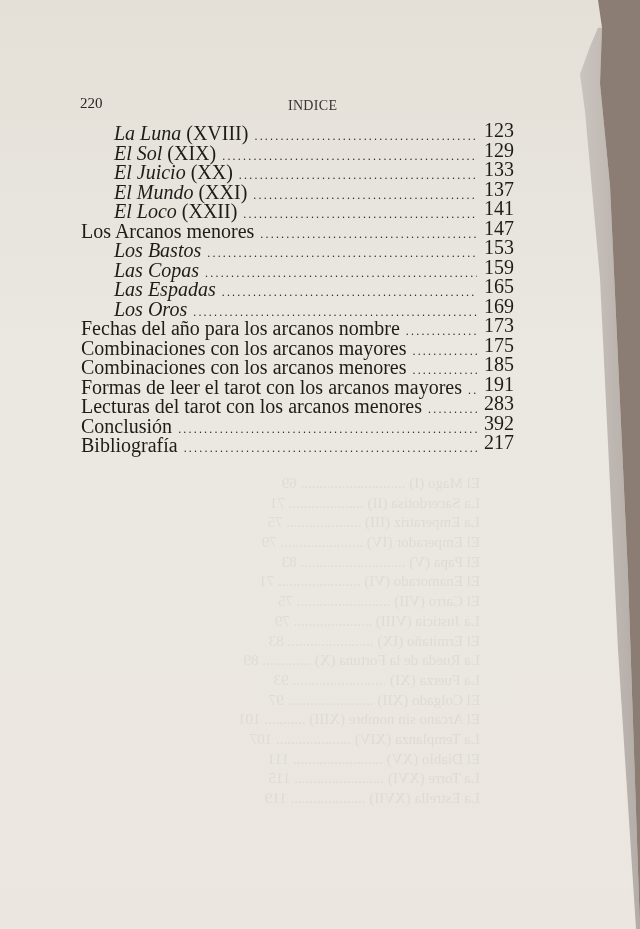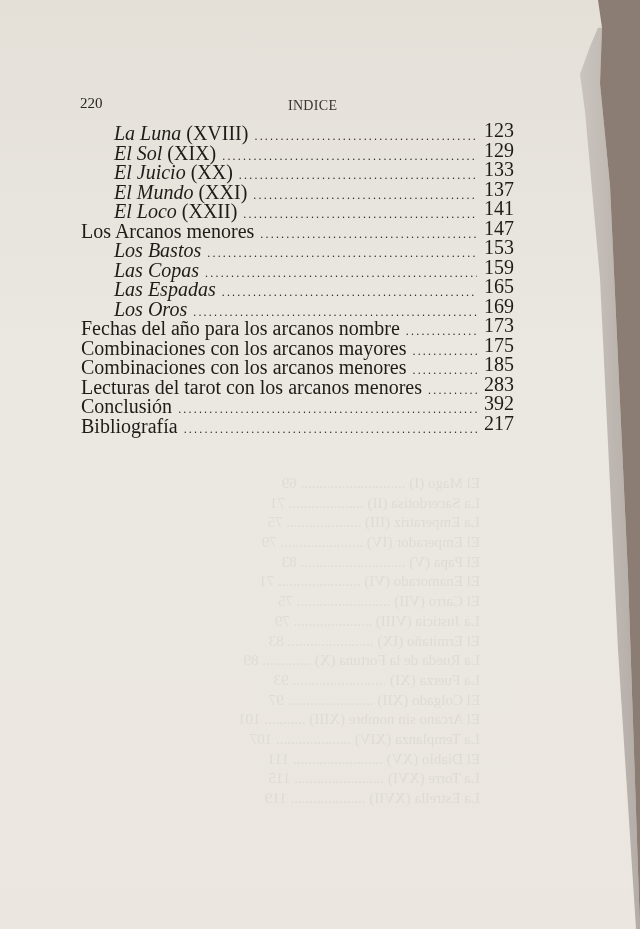--- a/index.html
+++ b/index.html
@@ -190,20 +190,25 @@
       </div>
       <div class="toc-row">
         <span class="toc-title"><span>Combinaciones con los arcanos mayores</span></span>
         <span class="toc-dots"></span>
         <span class="toc-page">175</span>
       </div>
       <div class="toc-row">
         <span class="toc-title"><span>Combinaciones con los arcanos menores</span></span>
         <span class="toc-dots"></span>
         <span class="toc-page">185</span>
+      </div>
+      <div class="toc-row">
+        <span class="toc-title"><span>Formas de leer el tarot con los arcanos mayores</span></span>
+        <span class="toc-dots"></span>
+        <span class="toc-page">191</span>
       </div>
       <div class="toc-row">
         <span class="toc-title"><span>Lecturas del tarot con los arcanos menores</span></span>
         <span class="toc-dots"></span>
         <span class="toc-page">283</span>
       </div>
       <div class="toc-row">
         <span class="toc-title"><span>Conclusión</span></span>
         <span class="toc-dots"></span>
         <span class="toc-page">392</span>

